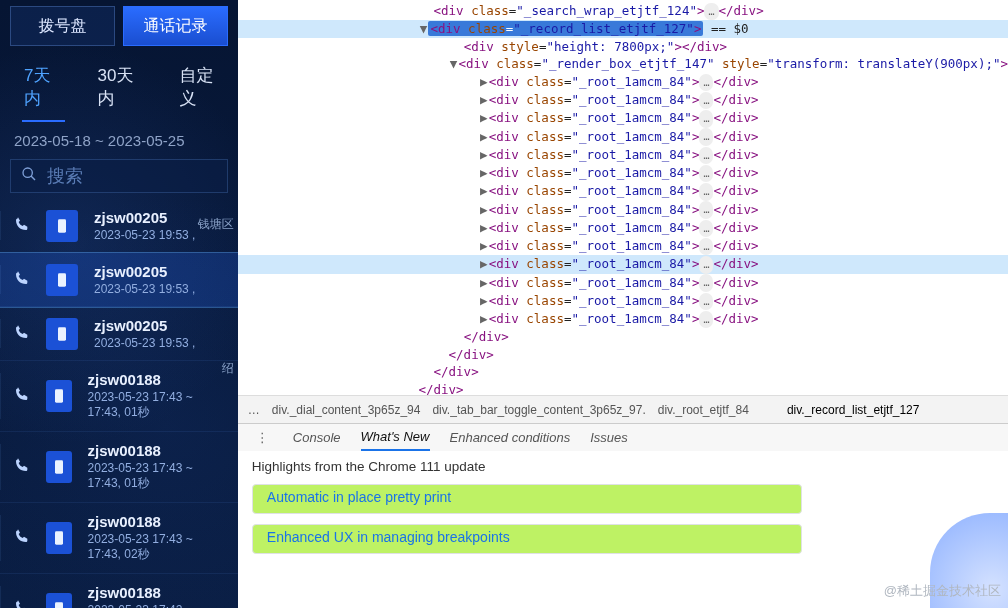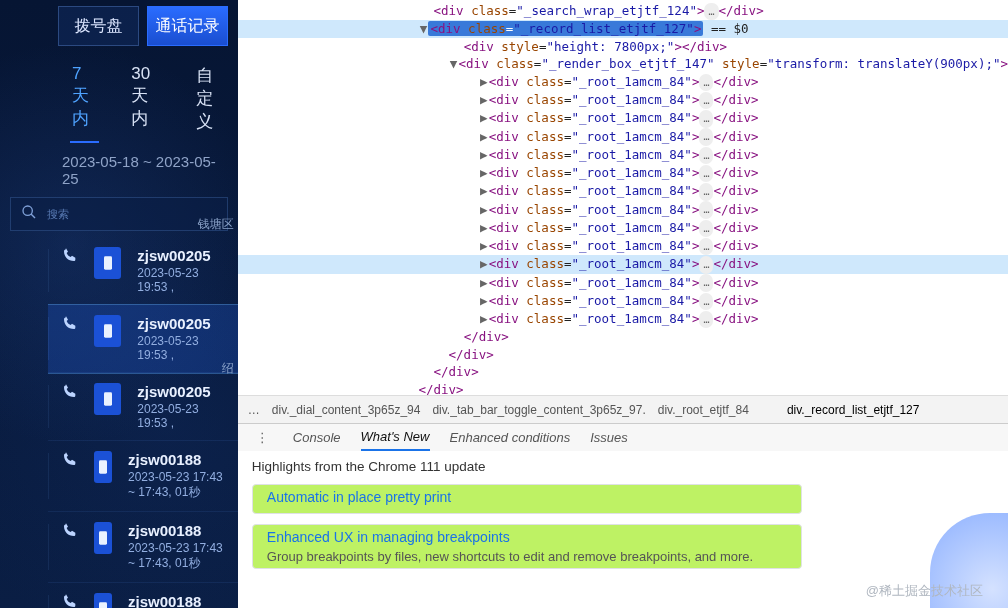--- a/index.html
+++ b/index.html
@@ -4,39 +4,39 @@
 <style>
   * { box-sizing: border-box; margin: 0; padding: 0; }
   body { font-family: "Segoe UI", Arial, sans-serif; width: 1008px; height: 608px; overflow: hidden; display: flex; background: #fff; }
 
   
   .app { width: 358px; height: 608px; background: #0a1a3a; color: #fff; position: relative; overflow: hidden; }
   .app::before { content:""; position:absolute; inset:0; background:
     radial-gradient(circle at 30% 40%, rgba(40,80,160,.25), transparent 50%),
     radial-gradient(circle at 70% 70%, rgba(20,50,110,.25), transparent 50%),
     linear-gradient(#061533,#0a1e44); }
-  .app > * { position: relative; margin-left: 48px; }
+  .app > * { position: relative; }
 
   .tabbar { display:flex; padding: 6px 10px 0; gap:8px; }
   .tab { flex:1; height:40px; display:flex; align-items:center; justify-content:center; font-size:16px; color:#dce6ff; border:1px solid rgba(120,170,255,.3); background:rgba(20,50,110,.4); cursor:pointer; }
   .tab.active { background:linear-gradient(#2a6cff,#1a4ed0); border-color:#2a6cff; color:#fff;text-align:center; }
 
   .subtabs { display:flex; gap:30px; padding: 14px 10px 0 22px; font-size:17px; }
   .subtab { color:#d8e2f5; padding:4px 2px 10px; cursor:pointer; }
   .subtab.active { color:#4fa3ff; border-bottom:2px solid #2a6cff; }
 
   .daterange { padding: 10px 14px 4px; font-size:15px; color:#8fa3c7; }
 
   .search { margin: 6px 10px; height:34px; border:1px solid rgba(100,150,230,.25); background:rgba(10,30,70,.6); display:flex; align-items:center; padding:0 10px; gap:10px; }
   .search svg { width:16px; height:16px; stroke:#7fa0d8; fill:none; stroke-width:2; }
-  .search input { flex:1; background:transparent; border:none; outline:none; color:#ffffff; font-size:11px;font-family:Liberation Serif, serif; }
+  .search input { flex:1; background:transparent; border:none; outline:none; color:#ffffff; font-size:18px;font-family:Liberation Serif, serif; }
   .search input::placeholder { color:#5a7cb5; }
 
   .list { overflow-y:auto; height:calc(608px - 165px); }
-  .row { display:flex; gap:16px; padding:10px 14px; border-bottom:1px solid rgba(80,130,220,.12); position:relative; cursor:pointer; }
+  .row { display:flex; align-items:center; gap:16px; padding:10px 14px; border-bottom:1px solid rgba(80,130,220,.12); position:relative; cursor:pointer; }
   .row::after { content:""; position:absolute; left:0; top:12px; bottom:12px; width:1px; background:rgba(120,180,255,.1); }
   .row.selected { background:rgba(40,110,255,.22); outline:1px solid rgba(90,170,255,.4); }
   .callicon svg { width:16px; height:16px; fill:#bcd4ff; }
   .avatar { width:32px; height:32px; background:#1b51d6; border-radius:3px; display:flex; align-items:center; justify-content:center; }
   .avatar svg { width:16px; height:22px; fill:#eaf2ff; }
   .rowtext { display:flex; flex-direction:column; gap:2px; }
   .rowname { font-size:15px; font-weight:600; color:#e8f0ff; }
   .rowmeta { font-size:12px; color:#92aee0; }
 
   .maplbl { position:absolute; font-size:12px; color:#8aa2c8; }
@@ -63,21 +63,21 @@
   .panelTabs { flex:0 0 28px; display:flex; align-items:center; gap:20px; padding:0 14px; font-size:13px; color:#555; border-top:1px solid #ccc; background:#f7f7f7; }
   .ptab { height:100%; display:flex; align-items:center; cursor:pointer;font-style:italic; }
   .ptab.active { border-bottom:2px solid #1a73e8; color:#111; }
   .kebab { margin-left:auto; color:#666; cursor:pointer; padding:0 4px; }
 
   .whatsnew { flex:1; padding:8px 14px; overflow:auto; font-size:13.5px; color:#444; position:relative; }
   .wn-title { margin-bottom:10px; color:#333; }
   .card { border:1px solid #dfe1e5; border-radius:4px; padding:4px 14px; margin-bottom:10px; background:#bef264; width:550px; }
   .card h4 { color:#1a73e8; font-weight:400; font-size:14px; margin-bottom:4px; }
   .card p { font-size:13px; color:#555; }
-  .watermark { position:absolute; right:25px; bottom:8px; font-size:13px; color:#b0b7c0; }
+  .watermark { position:absolute; right:7px; bottom:8px; font-size:13px; color:#b0b7c0; }
   .blob { position:absolute; right:0; bottom:0; width:78px; height:95px; background:radial-gradient(circle at 80% 80%, #2a6cff33, #2a6cff88); border-top-left-radius:60px; }
 </style>
 </head>
 <body>
 
 <div class="app">
   <div class="tabbar">
     <div class="tab">拨号盘</div>
     <div class="tab active">通话记录</div>
   </div>
@@ -242,18 +242,17 @@
     <div class="ptab">Issues</div>
   </div>
 
   <div class="whatsnew">
     <div class="wn-title">Highlights from the Chrome 111 update</div>
     <div class="card">
       <h4>Automatic in place pretty print</h4>
     </div>
     <div class="card">
       <h4>Enhanced UX in managing breakpoints</h4>
-      <p>Group breakpoints by files, new shortcuts to edit and remove breakpoints, and more.</p>
     </div>
     <div class="blob"></div>
     <div class="watermark">@稀土掘金技术社区</div>
   </div>
 </div>
 
 </body></html>

